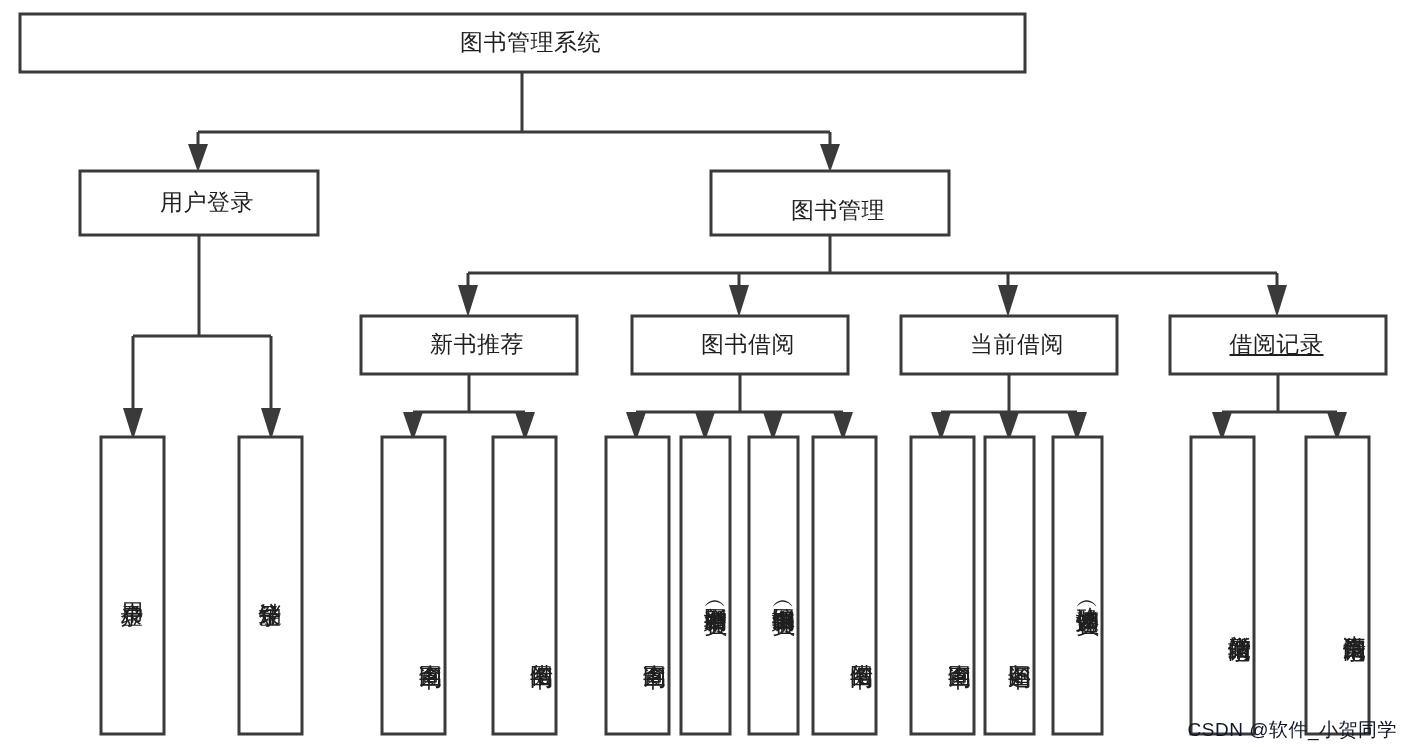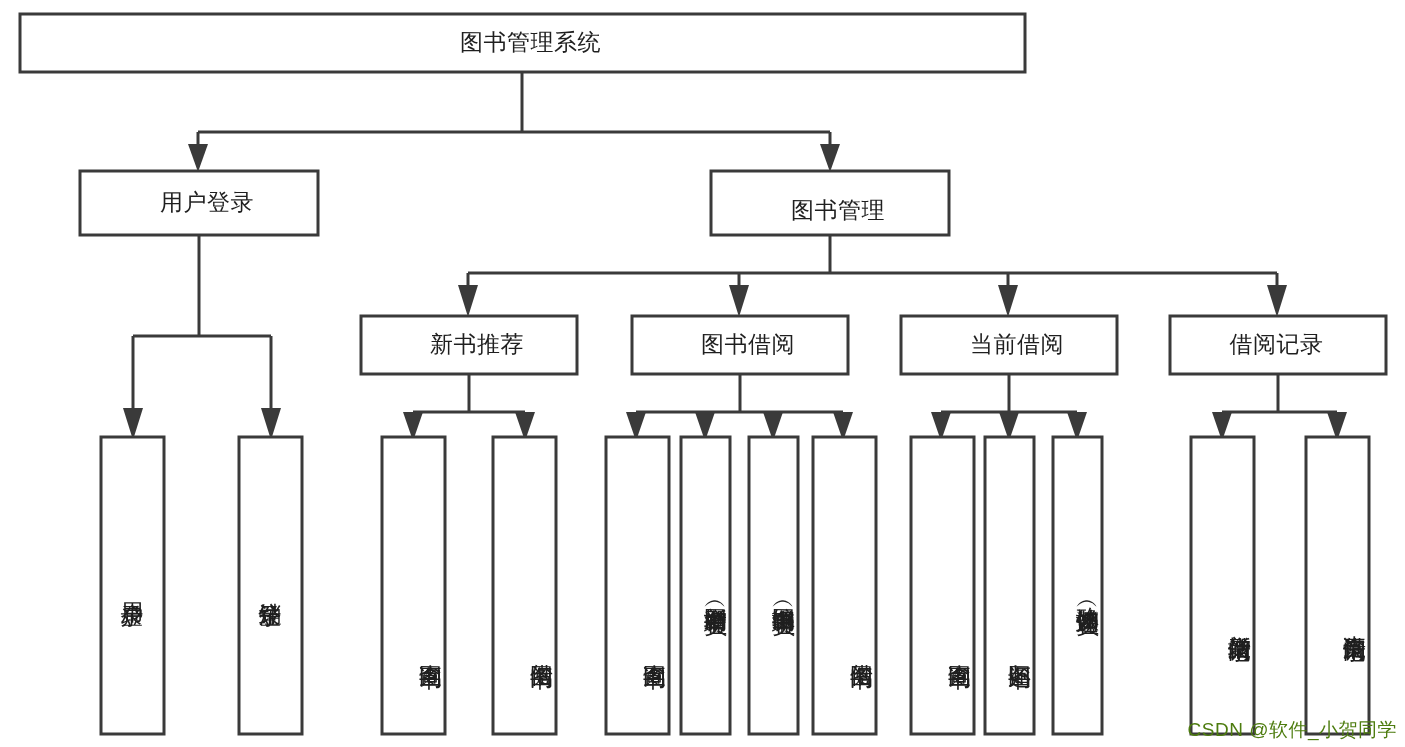--- a/index.html
+++ b/index.html
@@ -68,21 +68,21 @@
     pointer-events: none;
   }
   .node-label-v.centered {
     align-items: center;
   }
   .watermark {
     position: absolute;
     right: 8px;
     bottom: 4px;
     font-size: 19px;
-    color: #4d7c0f;
+    color: #0f172a;
     letter-spacing: 0.5px;
     white-space: nowrap;
   }
 </style>
 </head>
 <body>
 
 <div id="diagram-root">
 
   <svg id="flow-svg" viewBox="0 0 1405 747">
@@ -181,21 +181,21 @@
   <div class="node-label-h" style="left:80px; top:171px; width:238px; height:64px;">用户登录</div>
 
   <div class="node-label-h" style="left:711px; top:171px; width:238px; height:64px;margin-top:8px;">图书管理</div>
 
   <div class="node-label-h" style="left:632px; top:316px; width:216px; height:58px;">图书借阅</div>
 
   <div class="node-label-h" style="left:361px; top:316px; width:216px; height:58px;">新书推荐</div>
 
   <div class="node-label-h" style="left:901px; top:316px; width:216px; height:58px;">当前借阅</div>
 
-  <div class="node-label-h" style="left:1170px; top:316px; width:197px; height:58px;">借阅记录</div>
+  <div class="node-label-h" style="left:1170px; top:316px; width:197px; height:58px;text-decoration:underline;">借阅记录</div>
 
   <div class="node-label-v centered" style="left:101px; top:437px; width:63px; height:297px;">用户登录</div>
 
   <div class="node-label-v centered" style="left:239px; top:437px; width:63px; height:297px;">注销登录</div>
 
   <div class="node-label-v" style="left:382px; top:437px; width:63px; height:297px; padding-top:62px;">查询图书</div>
 
   <div class="node-label-v" style="left:493px; top:437px; width:63px; height:297px; padding-top:62px;">借阅图书</div>
 
   <div class="node-label-v" style="left:606px; top:437px; width:63px; height:297px; padding-top:62px;">查询图书</div>

